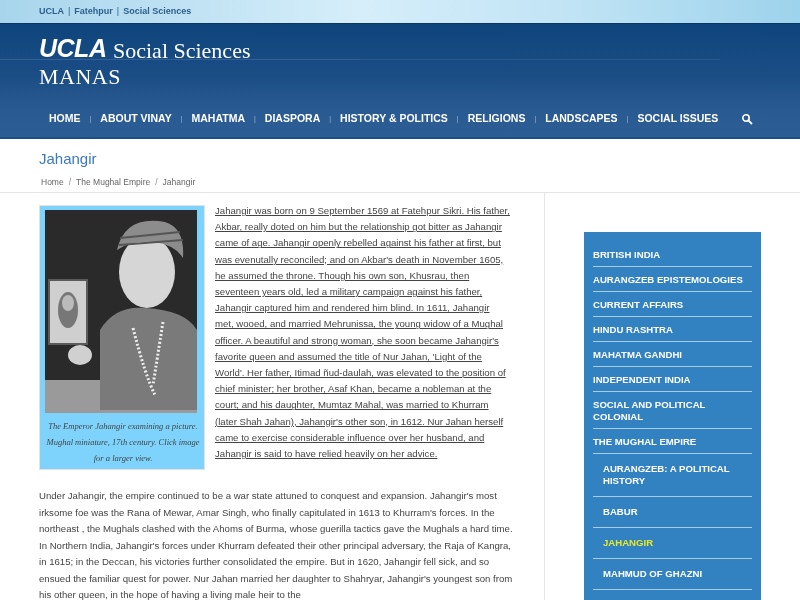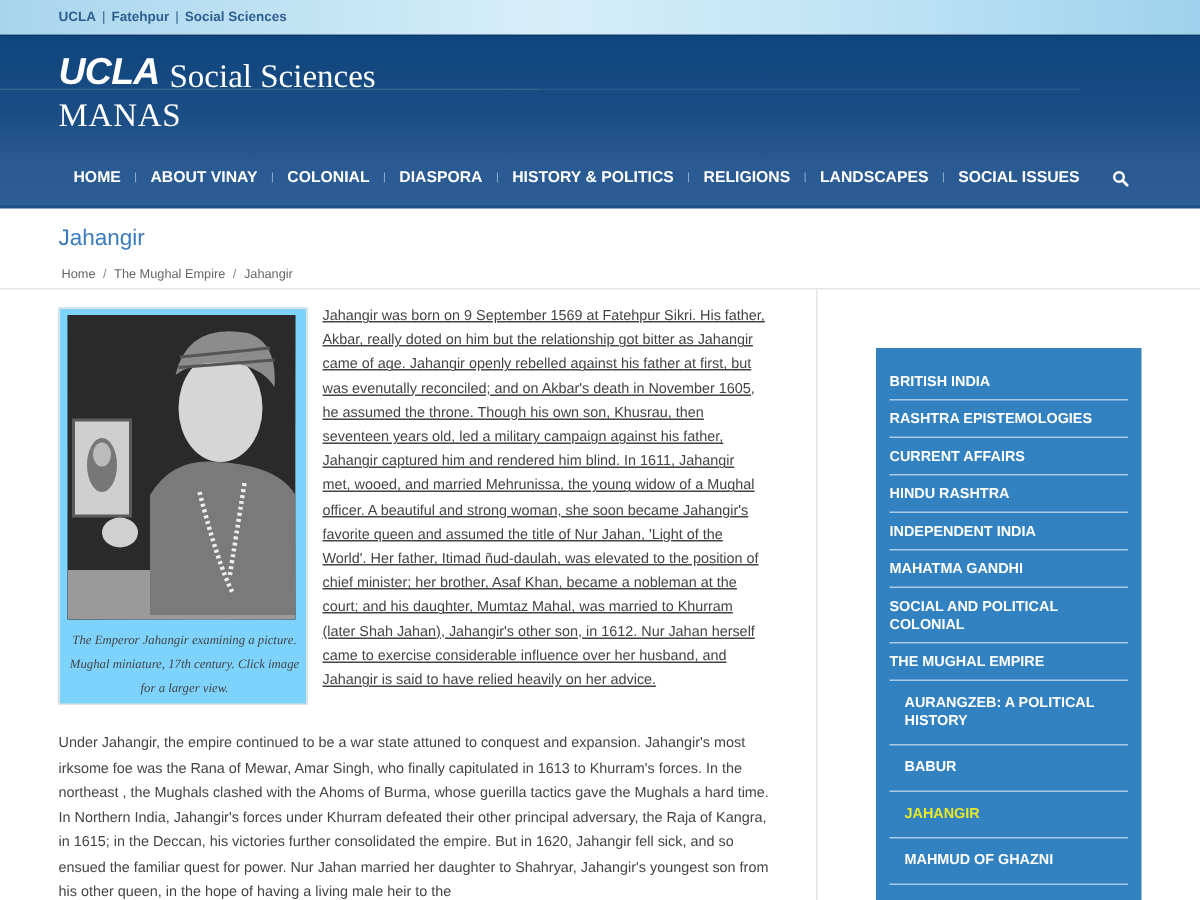--- a/index.html
+++ b/index.html
@@ -119,21 +119,21 @@
   <div class="hline2"></div>
   <div class="logo-ucla">UCLA</div>
   <div class="logo-ss">Social Sciences</div>
   <div class="logo-manas">MANAS</div>
 
   <nav class="nav">
     <span class="item">HOME</span>
     <span class="sep">|</span>
     <span class="item">ABOUT VINAY</span>
     <span class="sep">|</span>
-    <span class="item">COLONIAL</span>
+    <span class="item">MAHATMA</span>
     <span class="sep">|</span>
     <span class="item">DIASPORA</span>
     <span class="sep">|</span>
     <span class="item">HISTORY &amp; POLITICS</span>
     <span class="sep">|</span>
     <span class="item">RELIGIONS</span>
     <span class="sep">|</span>
     <span class="item">LANDSCAPES</span>
     <span class="sep">|</span>
     <span class="item">SOCIAL ISSUES</span>
@@ -175,24 +175,24 @@
     </svg>
   </div>
   <div class="caption">The Emperor Jahangir examining a picture. Mughal miniature, 17th century. Click image for a larger view.</div>
 </div>
 
 <p class="para1">Jahangir was born on 9 September 1569 at Fatehpur Sikri. His father, Akbar, really doted on him but the relationship got bitter as Jahangir came of age. Jahangir openly rebelled against his father at first, but was evenutally reconciled; and on Akbar's death in November 1605, he assumed the throne. Though his own son, Khusrau, then seventeen years old, led a military campaign against his father, Jahangir captured him and rendered him blind. In 1611, Jahangir met, wooed, and married Mehrunissa, the young widow of a Mughal officer. A beautiful and strong woman, she soon became Jahangir's favorite queen and assumed the title of Nur Jahan, 'Light of the World'. Her father, Itimad ñud-daulah, was elevated to the position of chief minister; her brother, Asaf Khan, became a nobleman at the court; and his daughter, Mumtaz Mahal, was married to Khurram (later Shah Jahan), Jahangir's other son, in 1612. Nur Jahan herself came to exercise considerable influence over her husband, and Jahangir is said to have relied heavily on her advice.</p>
 <p class="para2">Under Jahangir, the empire continued to be a war state attuned to conquest and expansion. Jahangir's most irksome foe was the Rana of Mewar, Amar Singh, who finally capitulated in 1613 to Khurram's forces. In the northeast , the Mughals clashed with the Ahoms of Burma, whose guerilla tactics gave the Mughals a hard time. In Northern India, Jahangir's forces under Khurram defeated their other principal adversary, the Raja of Kangra, in 1615; in the Deccan, his victories further consolidated the empire. But in 1620, Jahangir fell sick, and so ensued the familiar quest for power. Nur Jahan married her daughter to Shahryar, Jahangir's youngest son from his other queen, in the hope of having a living male heir to the</p>
 
 <aside class="sidenav">
   <a class="item">BRITISH INDIA</a>
-  <a class="item">RASHTRA EPISTEMOLOGIES</a>
+  <a class="item">AURANGZEB EPISTEMOLOGIES</a>
   <a class="item">CURRENT AFFAIRS</a>
   <a class="item">HINDU RASHTRA</a>
+  <a class="item">MAHATMA GANDHI</a>
   <a class="item">INDEPENDENT INDIA</a>
-  <a class="item">MAHATMA GANDHI</a>
   <a class="item">SOCIAL AND POLITICAL COLONIAL</a>
   <a class="item">THE MUGHAL EMPIRE</a>
   <a class="item sub">AURANGZEB: A POLITICAL HISTORY</a>
   <a class="item sub">BABUR</a>
   <a class="item sub active">JAHANGIR</a>
   <a class="item sub">MAHMUD OF GHAZNI</a>
 </aside>
 
 </body></html>

